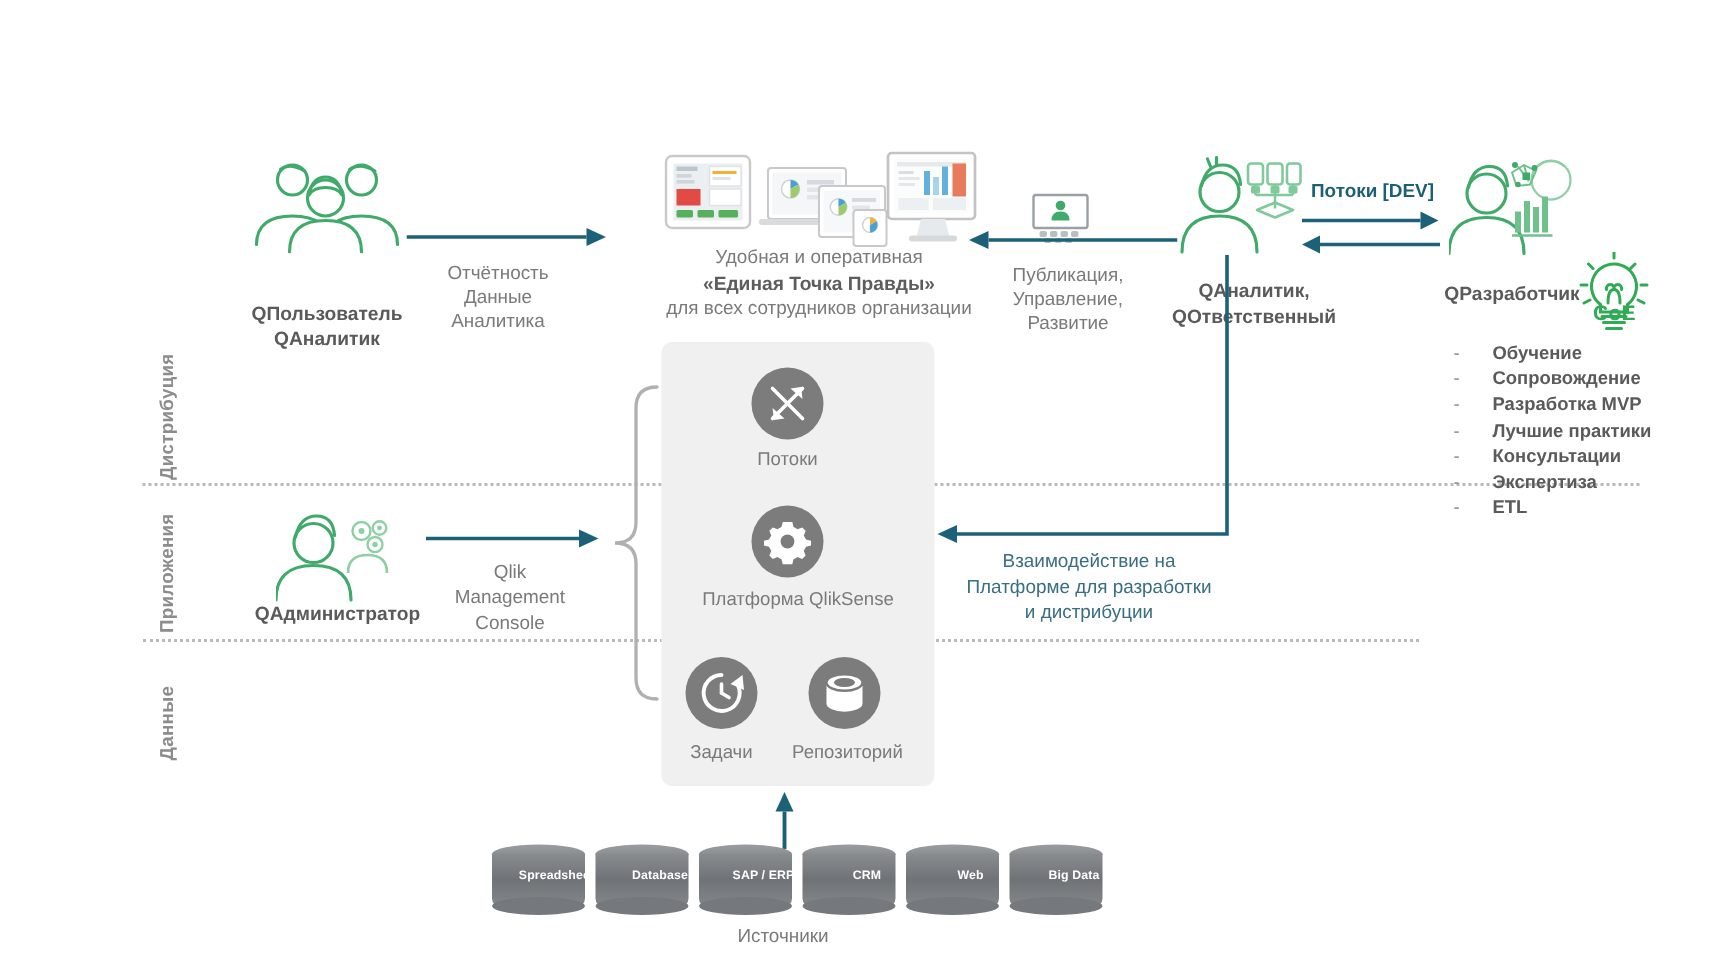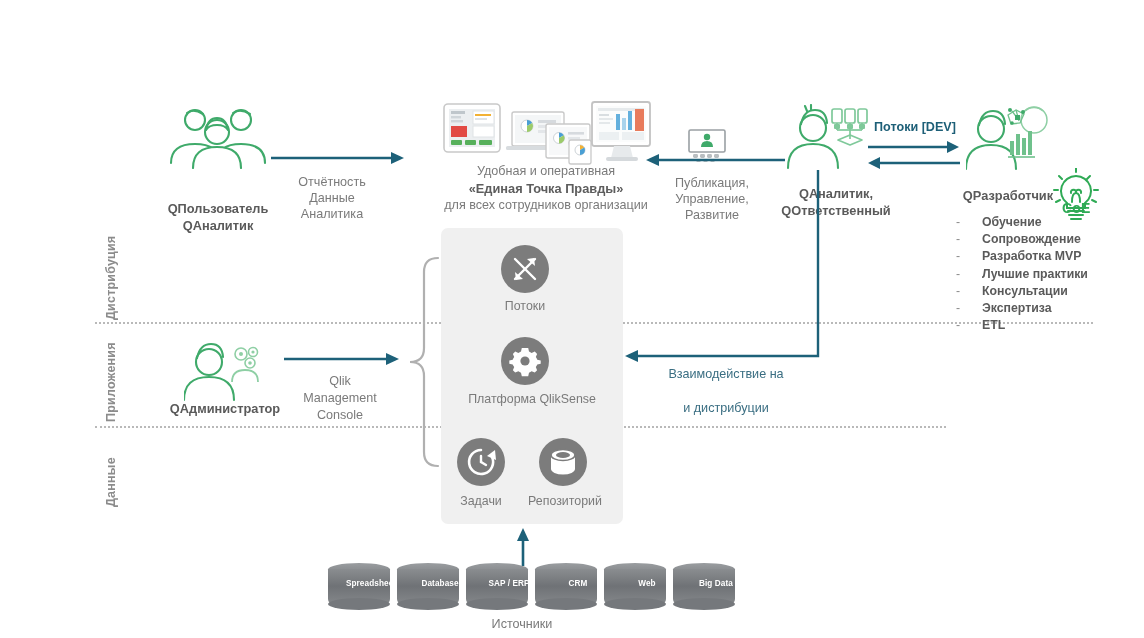--- a/index.html
+++ b/index.html
@@ -88,21 +88,21 @@
     justify-content: center;
   }
   .disc-label {
     color: #7a7a7a;
     font-size: 12.4px;
     text-align: center;
     white-space: nowrap;
   }
 
   
-  .coe-list { list-style: none; margin: 0; padding: 0; }
+  .coe-list { list-style: none; margin: 13px; padding: 0; }
   .coe-list li {
     color: #5a5a5a;
     font-size: 12.3px;
     font-weight: bold;
     line-height: 17.2px;
     white-space: nowrap;
     position: relative;
     padding-left: 30px;
   }
   .coe-list li::before {
@@ -482,20 +482,21 @@
   <div class="abs cap" style="left:280px; top:390px; width:120px;">Management</div>
   <div class="abs cap" style="left:280px; top:407px; width:120px;">Console</div>
 
   <div class="abs" style="left:624px; top:170px;">
     <svg width="196" height="195" viewBox="0 0 196 195">
       <path d="M194 0 L194 186 L14 186" fill="none" stroke="#1d6179" stroke-width="2.4"></path>
       <polygon points="14,180 1,186 14,192" fill="#1d6179"></polygon>
     </svg>
   </div>
   <div class="abs cap-teal" style="left:615px; top:366px; width:222px;">Взаимодействие на</div>
+  <div class="abs cap-teal" style="left:615px; top:383px; width:222px;">Платформе для разработки</div>
   <div class="abs cap-teal" style="left:615px; top:400px; width:222px;">и дистрибуции</div>
 
   <div class="abs" style="left:515px; top:528px;">
     <svg width="16" height="38" viewBox="0 0 16 38">
       <line x1="8" y1="38" x2="8" y2="13" stroke="#1d6179" stroke-width="2.6"></line>
       <polygon points="2,13 8,0 14,13" fill="#1d6179"></polygon>
     </svg>
   </div>
 
   <div class="abs srcrow" style="left:328px; top:563px;">

